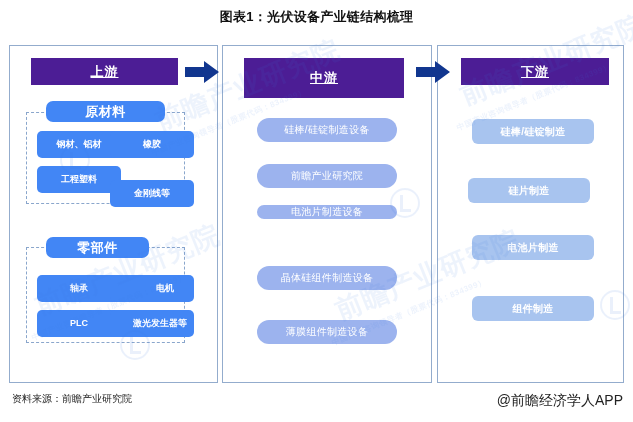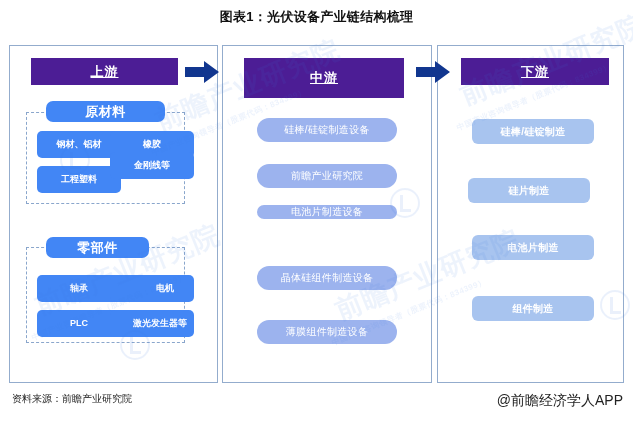--- a/index.html
+++ b/index.html
@@ -102,21 +102,21 @@
     font-size:9px;font-weight:bold;
     display:flex;align-items:center;justify-content:center;
     text-align:center;line-height:1.15;
     z-index:4;
     padding:0 2px;box-sizing:border-box;
   }
   .chip.w{width:84px;height:27px;}
   #chip-r0{left:37px;top:131px;}
   #chip-r1{left:110px;top:131px;}
   #chip-r2{left:37px;top:166px;}
-  #chip-r3{left:110px;top:152px;}
+  #chip-r3{left:110px;top:180px;}
   #chip-p0{left:37px;top:275px;}
   #chip-p1{left:110px;top:275px;padding-left:28px;}
   #chip-p2{left:37px;top:310px;}
   #chip-p3{left:110px;top:310px;padding-left:18px;}
 
   
   .mbox{
     position:absolute;
     background:#9cb3ee;
     color:#ffffff;

